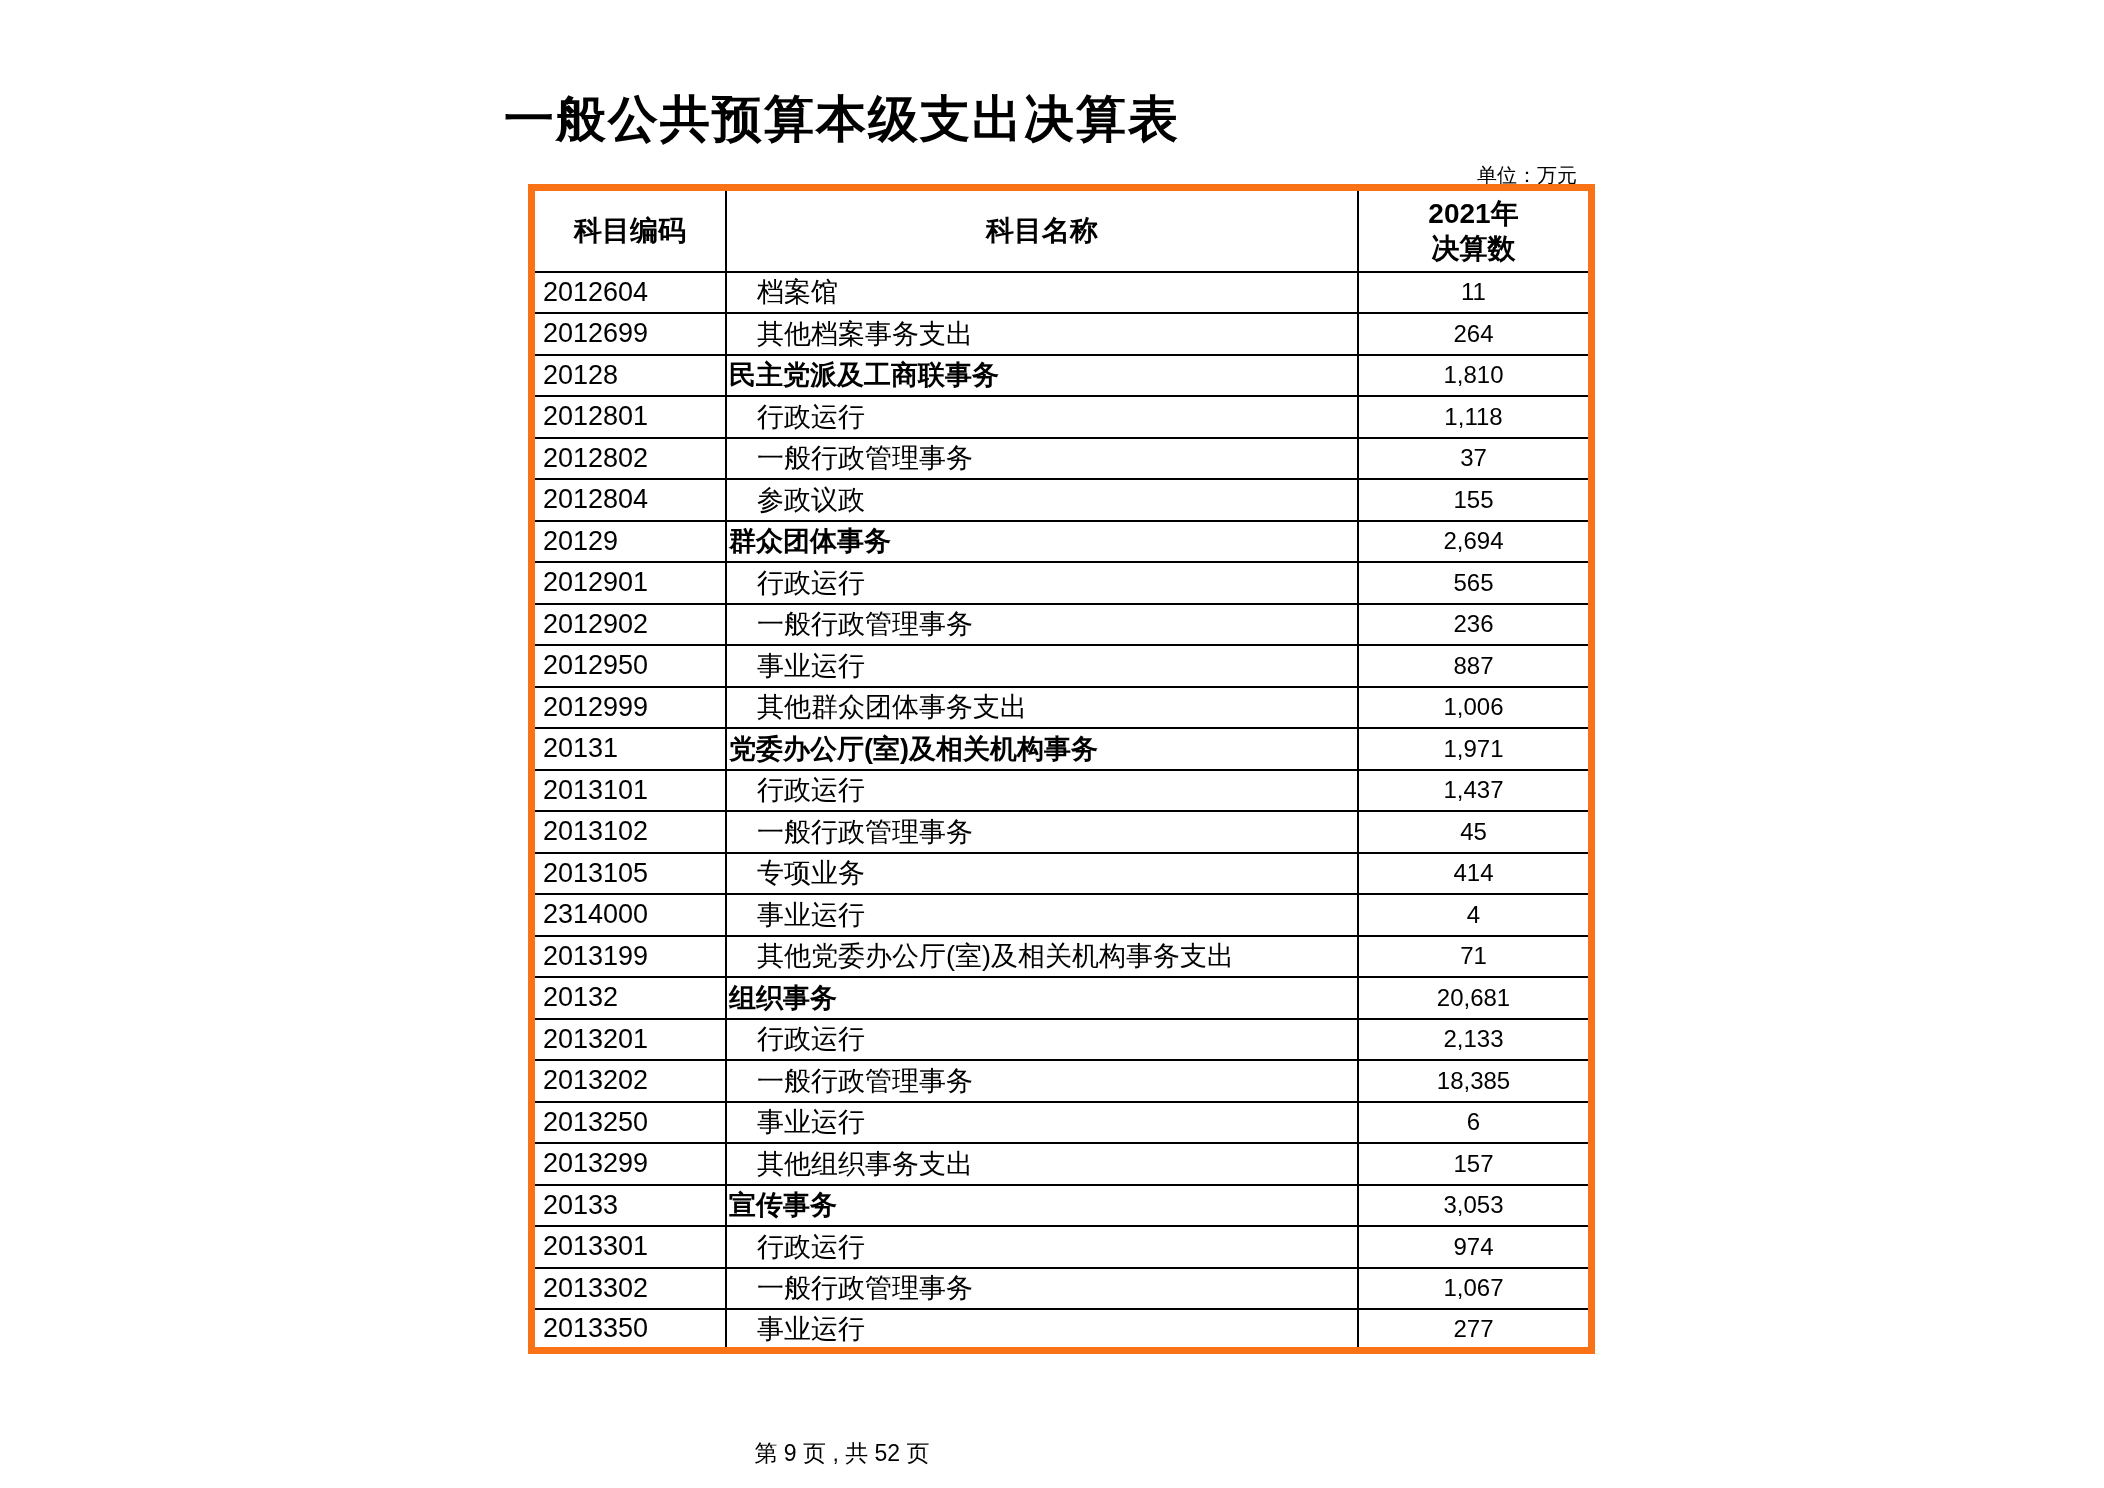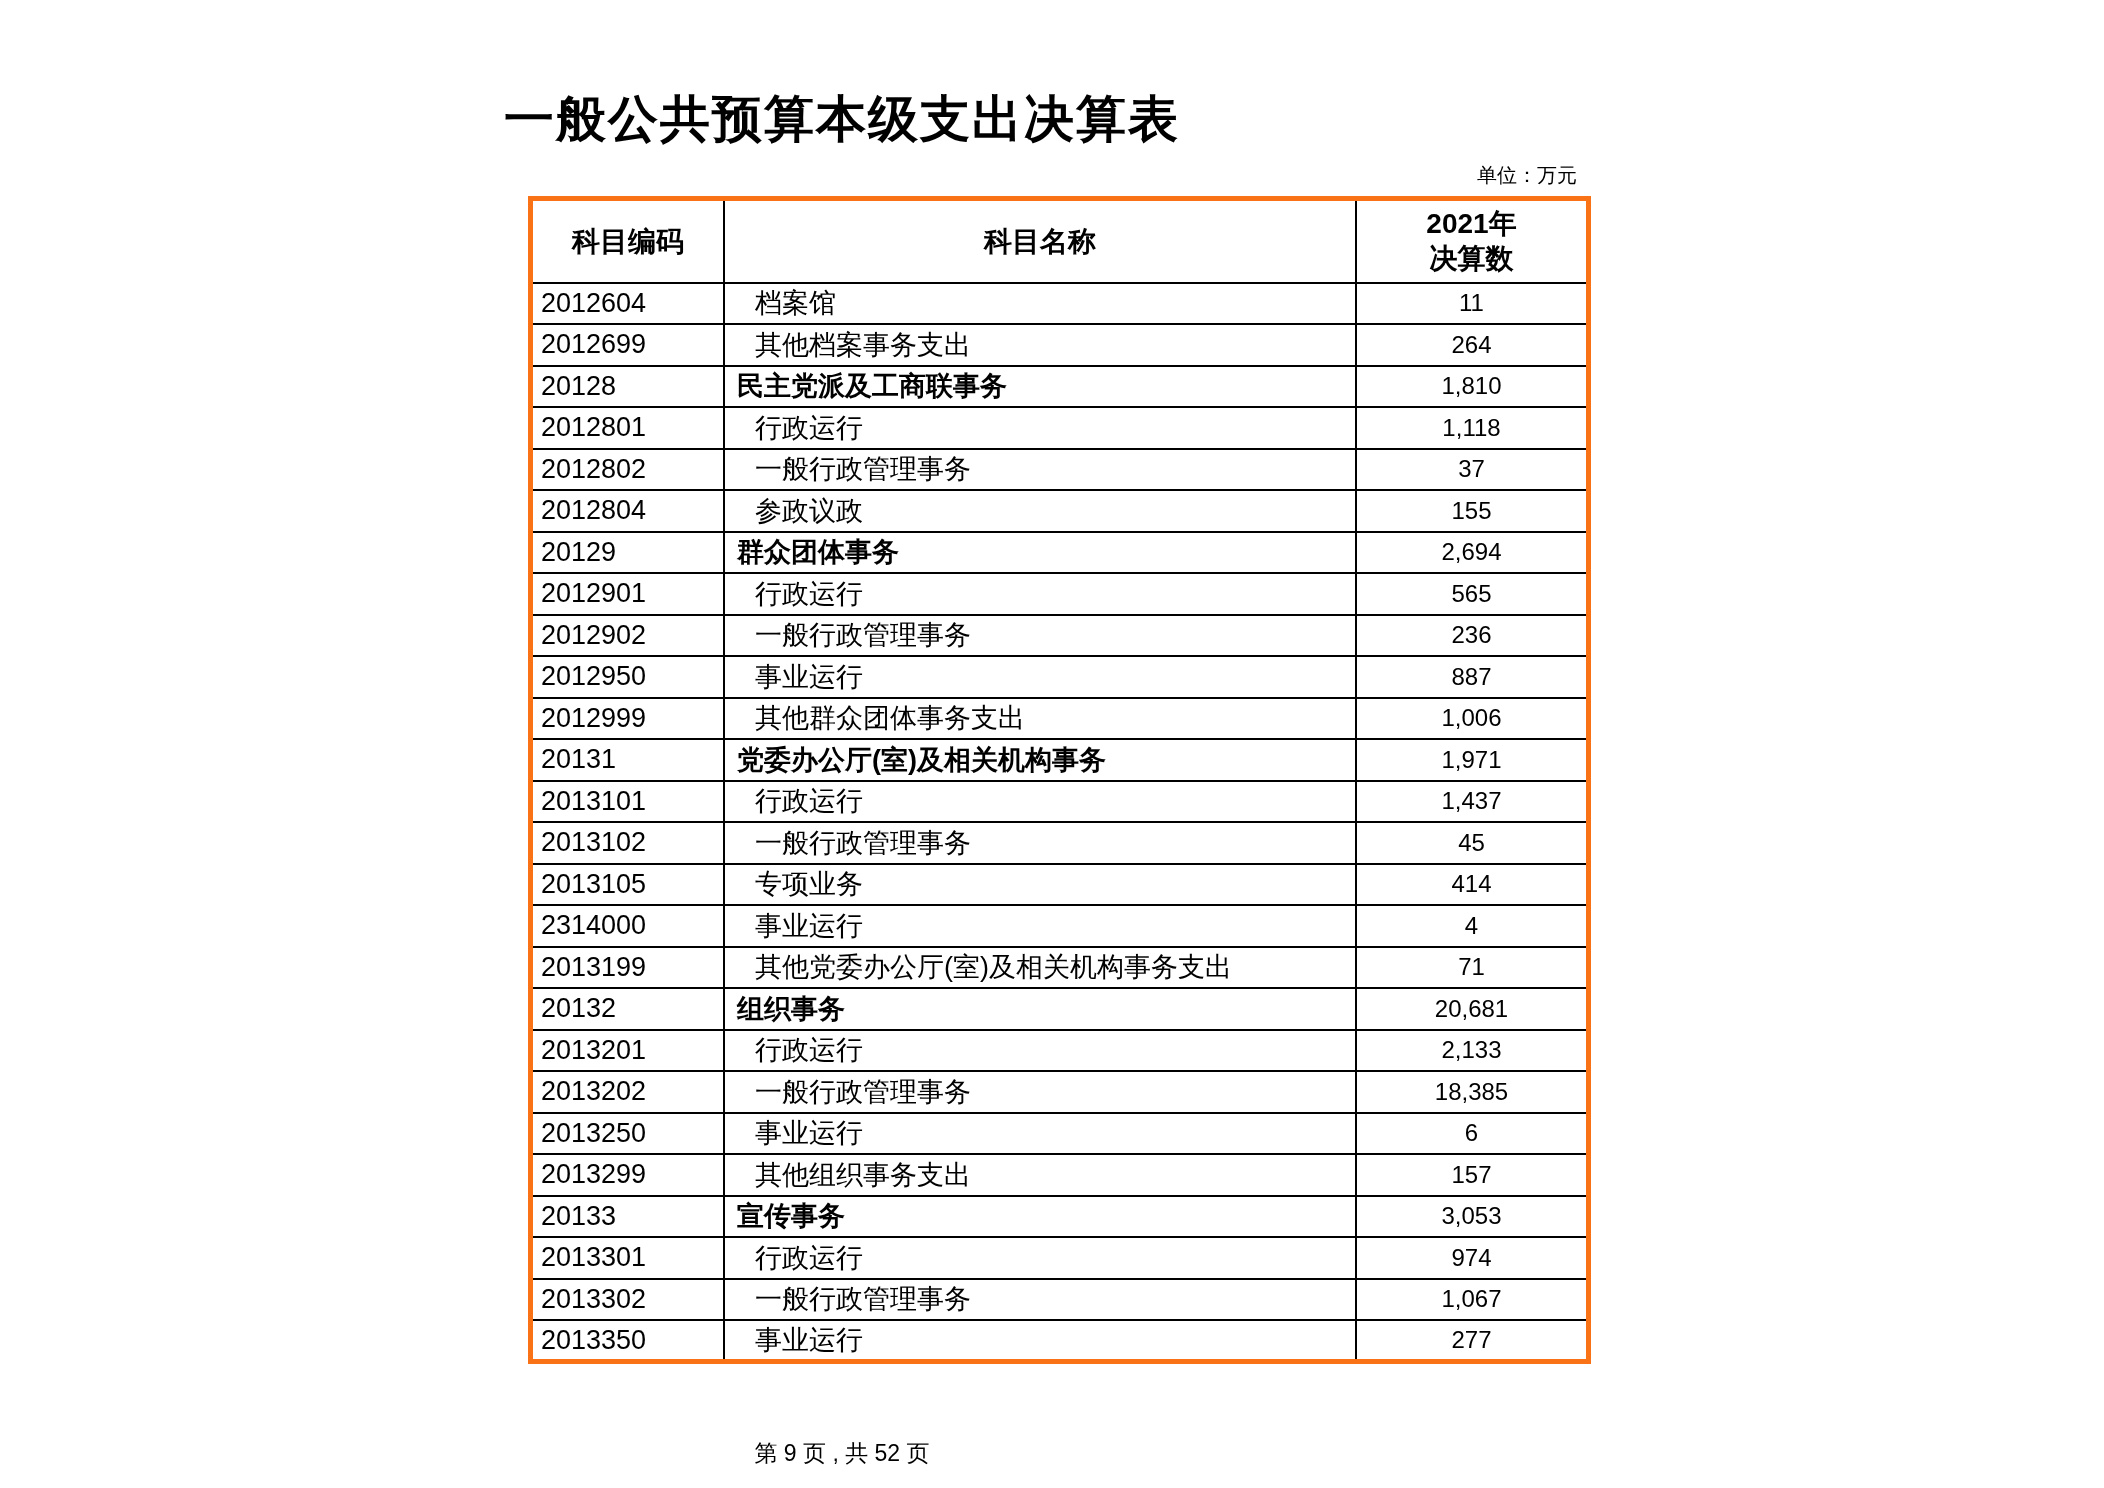--- a/index.html
+++ b/index.html
@@ -32,25 +32,25 @@
     top: 162px;
     left: 528px;
     width: 1049px;
     text-align: right;
     font-size: 20px;
     font-weight: 400;
   }
   table.budget-table {
     position: absolute;
     left: 528px;
-    top: 196px;
+    top: 184px;
     width: 1049px;
     border-collapse: collapse;
     table-layout: fixed;
-    border: 5px solid #f97316;
+    border: 7px solid #f97316;
   }
   .budget-table th,
   .budget-table td {
     border: 2px solid #000000;
     padding: 0;
     vertical-align: middle;
     overflow: hidden;
     white-space: nowrap;
   }
   .budget-table thead tr {
@@ -73,21 +73,21 @@
     font-size: 27px;
     text-align: left;
     padding-left: 8px;
   }
   td.cell-name {
     font-size: 27px;
     text-align: left;
     padding-left: 30px;
   }
   tr.parent-row td.cell-name {
-    padding-left: 12px;
+    padding-left: 2px;
     font-weight: 700;
   }
   td.cell-value {
     font-size: 24px;
     text-align: center;
   }
   .page-footer {
     position: absolute;
     top: 1398px;
     left: 0;

